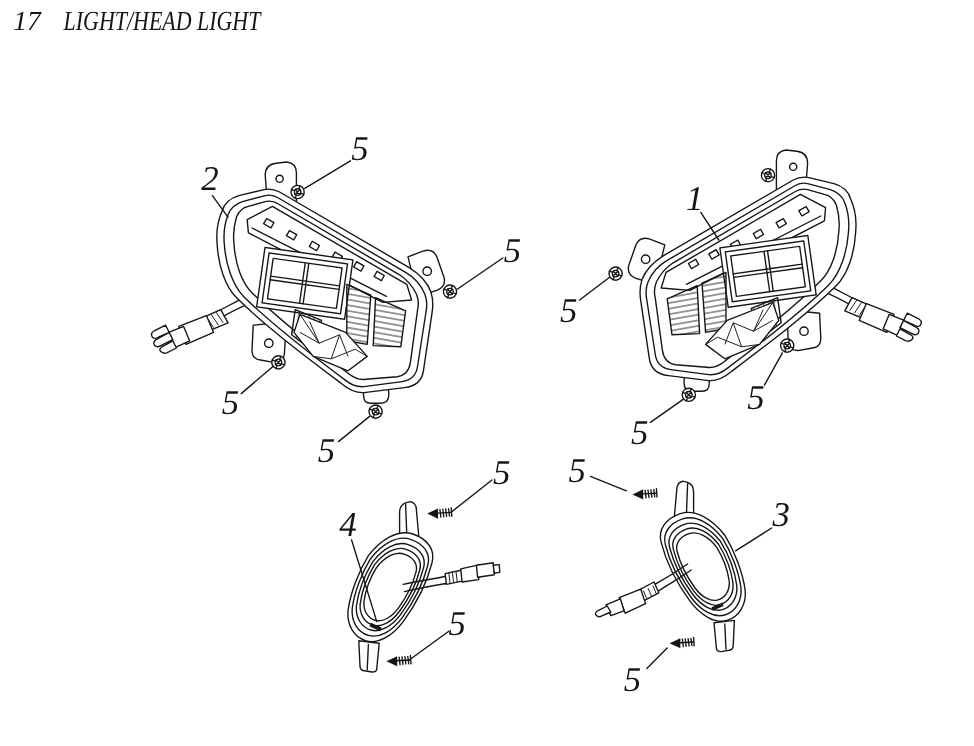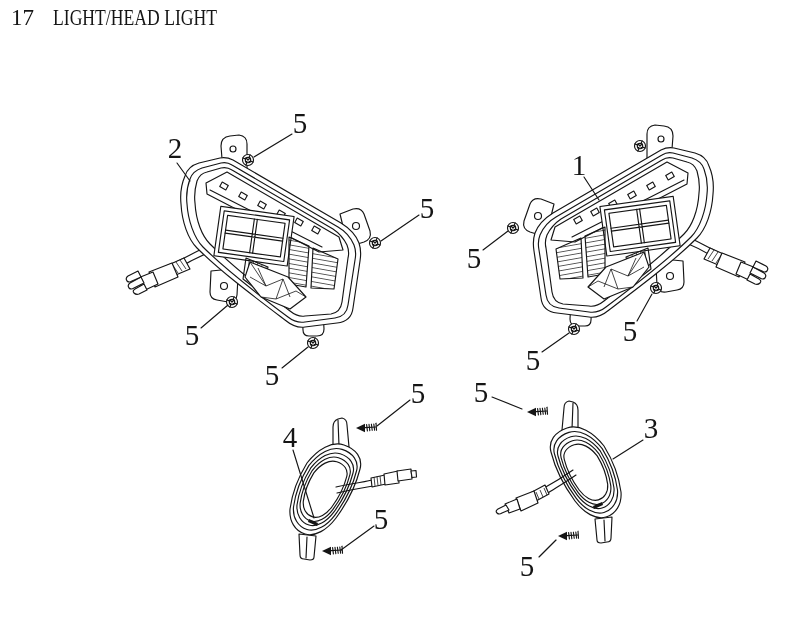--- a/index.html
+++ b/index.html
@@ -1,17 +1,17 @@
 <!DOCTYPE html>
 <html><head>
 <meta charset="utf-8">
 <style>
   html,body{margin:0;padding:0;background:#ffffff;}
   .stage{position:relative;width:812px;height:622px;background:#ffffff;overflow:hidden;
-         font-family:"Liberation Serif", serif;}
+         font-family:"Liberation Serif", serif;font-style:italic;}
   svg{display:block;}
   .s{fill:none;stroke:#151515;stroke-width:1.15;stroke-linejoin:round;stroke-linecap:round;}
   .w{fill:#ffffff;stroke:#151515;stroke-width:1.15;stroke-linejoin:round;}
   .b{fill:#151515;stroke:none;}
   .thin{fill:none;stroke:#151515;stroke-width:0.8;}
   .callout{font-family:"Liberation Serif", serif;font-size:29px;fill:#151515;text-anchor:middle;}
   .title-num,.title-txt{font-family:"Liberation Serif", serif;font-size:23px;fill:#151515;}
 </style>
 </head>
 <body>

